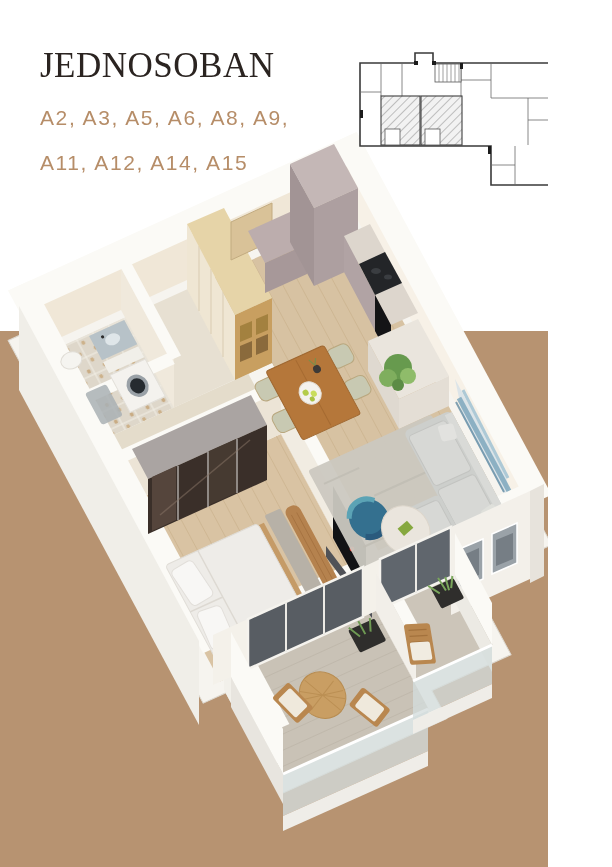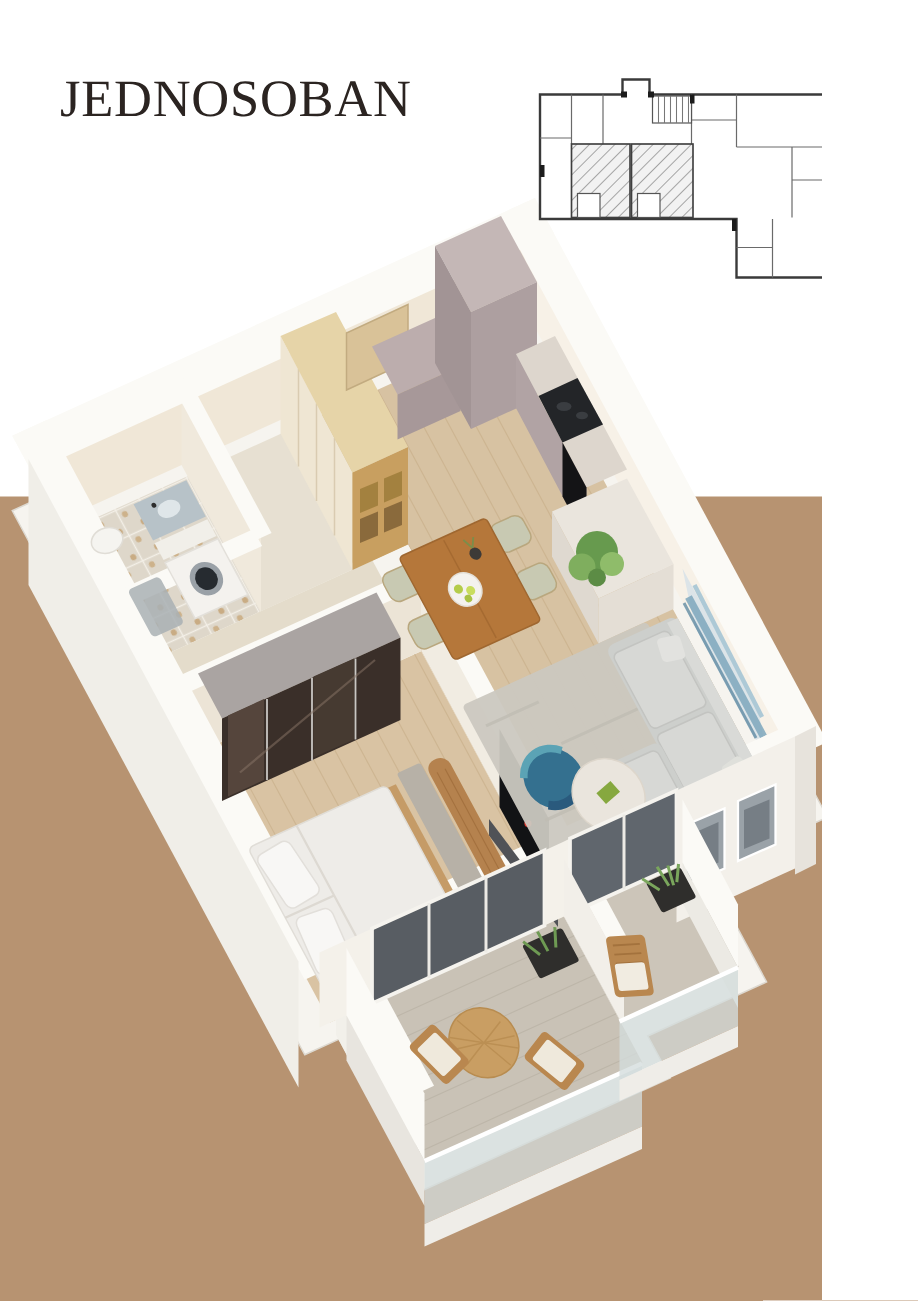--- a/index.html
+++ b/index.html
@@ -17,20 +17,24 @@
 </head>
 <body>
 
 <div class="page">
   <div class="bg-bottom"></div>
 
   <div class="header">
     <div class="title">
       <div>JEDNOSOBAN</div>
     </div>
+    <div class="codes">
+      <div class="line">A2, A3, A5, A6, A8, A9,</div>
+      <div class="line">A11, A12, A14, A15</div>
+    </div>
   </div>
 
   <svg class="siteplan" width="272" height="180" viewBox="0 0 272 180">
     <defs>
       <pattern id="hatch" width="6" height="6" patternUnits="userSpaceOnUse" patternTransform="rotate(45)">
         <rect width="6" height="6" fill="#f2f2f2"></rect>
         <line x1="0" y1="0" x2="0" y2="6" stroke="#9b9b9b" stroke-width="1.2"></line>
       </pattern>
     </defs>
     <g>

